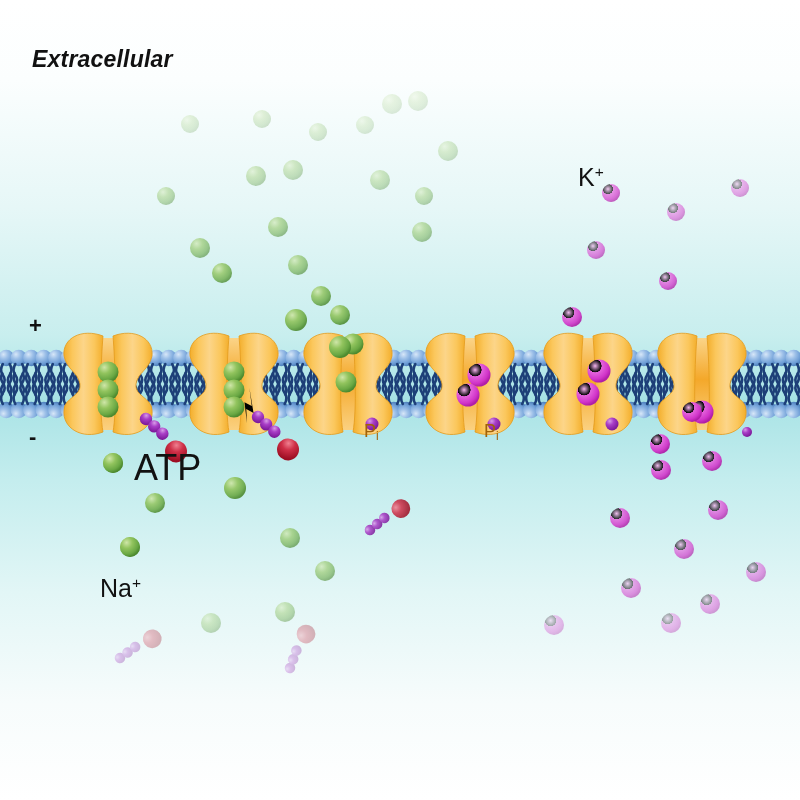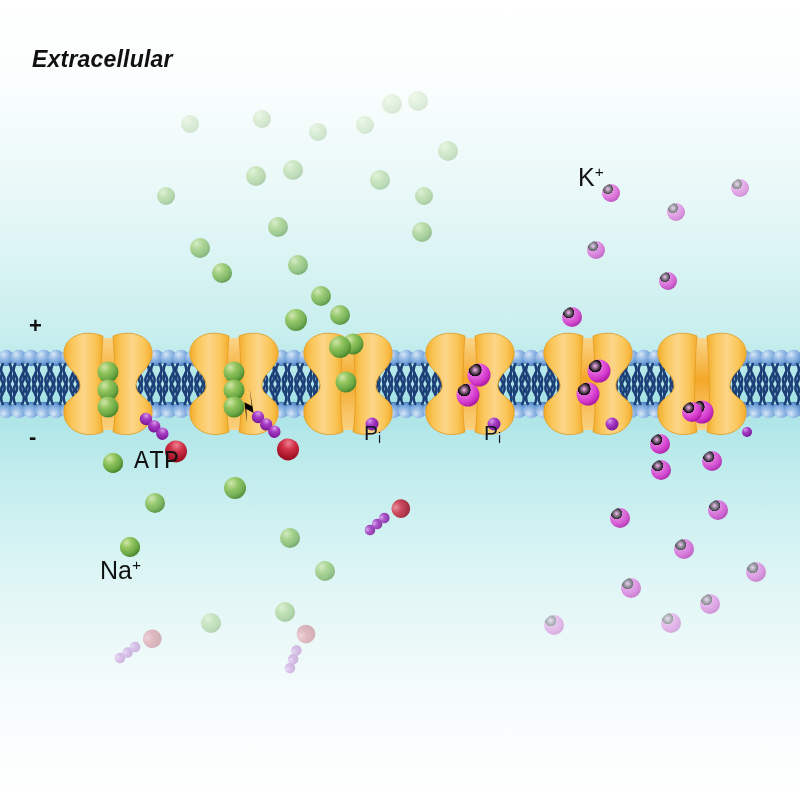--- a/index.html
+++ b/index.html
@@ -42,48 +42,48 @@
     font-weight: 700;
     font-size: 22px;
     color: #111111;
     white-space: nowrap;
   }
   #label-plus { left: 29px; top: 313px; }
   #label-minus { left: 29px; top: 424px; }
 
   .term-label {
     position: absolute;
-    font-family: Liberation Mono, monospace;
-    font-size: 25px;
+    font-family: Liberation Sans, sans-serif;
+    font-size: 36px;
     color: #111111;
     white-space: nowrap;
   }
   #label-atp { left: 134px; top: 447px; }
   #label-hydrolysis { left: 244px; top: 447px; }
 
   .ion-label {
     position: absolute;
     font-family: "Liberation Sans", sans-serif;
     font-size: 25px;
     color: #111111;
     white-space: nowrap;
   }
-  #label-na { left: 100px; top: 556px; }
+  #label-na { left: 100px; top: 574px; }
   #label-k  { left: 578px; top: 163px; }
   .ion-label sup {
     font-size: 0.62em;
     vertical-align: super;
     line-height: 0;
   }
 
   .pi-label {
     position: absolute;
     font-family: "Liberation Sans", sans-serif;
-    font-size: 21px;
-    color: #0f172a;
+    font-size: 18px;
+    color: #a16207;
     white-space: nowrap;
   }
   #label-pi-1 { left: 364px; top: 421px; }
   #label-pi-2 { left: 484px; top: 421px; }
   .pi-label sub {
     font-size: 0.66em;
     vertical-align: baseline;
     position: relative;
     top: 3px;
     line-height: 0;

